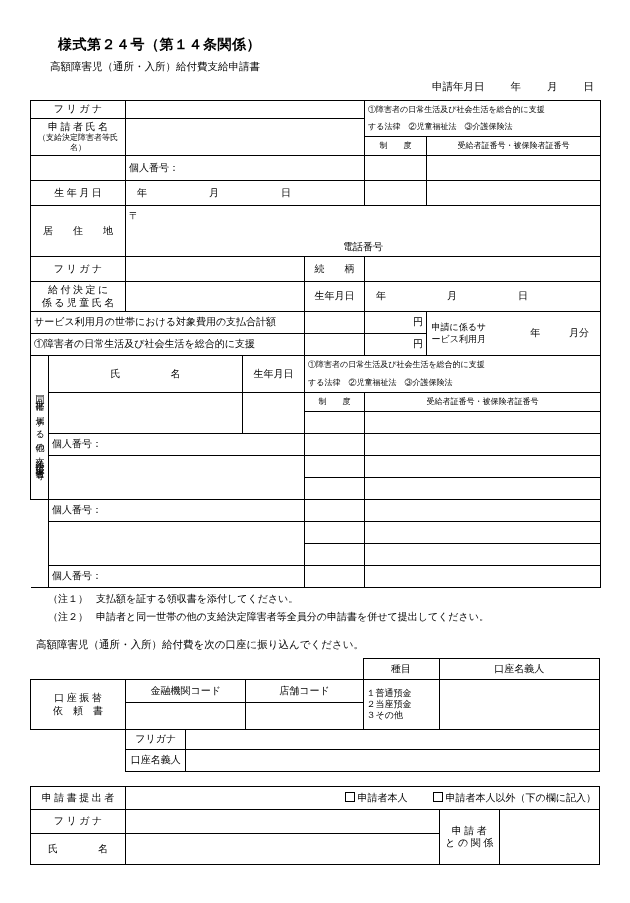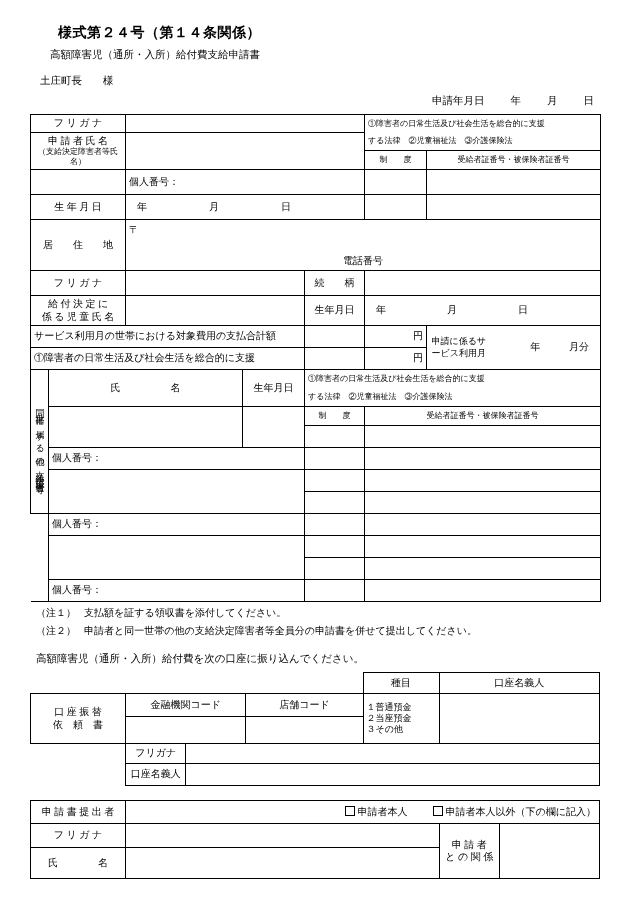--- a/index.html
+++ b/index.html
@@ -12,21 +12,21 @@
     height: 903px;
     font-family: "Liberation Serif", serif;
     color: #000;
     position: relative;
   }
   .page {
     position: relative;
     width: 630px;
     height: 903px;
     box-sizing: border-box;
-    padding: 24px 30px 20px 30px;
+    padding: 36px 30px 20px 30px;
   }
   .form-title {
     font-size: 14px;
     font-weight: bold;
     margin-left: 28px;
     letter-spacing: 0.5px;
   }
   .form-subtitle {
     text-align: left;
     font-size: 10.5px;
@@ -81,21 +81,21 @@
   .vert {
     writing-mode: vertical-rl;
     text-orientation: upright;
     letter-spacing: 2px;
     margin: 0 auto;
     line-height: 1;
   }
   .note {
     font-size: 10px;
     margin-top: 3px;
-    margin-left: 6px;
+    margin-left: 18px;
     line-height: 1.5;
   }
   .note .lbl { display: inline-block; width: 48px; }
   .section-lead {
     font-size: 10.5px;
     margin-top: 14px;
     margin-left: 6px;
   }
   .mt6 { margin-top: 6px; }
   .mt14 { margin-top: 14px; }
@@ -112,21 +112,20 @@
   .pad-l { padding-left: 6px; text-align: right; }
   .money-row td { height: 17px; }
 </style>
 </head>
 <body>
 
 <div class="page">
 
   <div class="form-title">様式第２４号（第１４条関係）</div>
   <div class="form-subtitle">高額障害児（通所・入所）給付費支給申請書</div>
-  <div class="addressee">土庄町長　　様</div>
 
   <div class="date-line">
     <span>申請年月日</span><span class="sp"></span><span>年</span><span class="sp"></span><span>月</span><span class="sp"></span><span>日</span>
   </div>
 
   <table class="grid mt6">
     <colgroup>
       <col style="width:95px">
       <col style="width:57px">
       <col style="width:60px">

